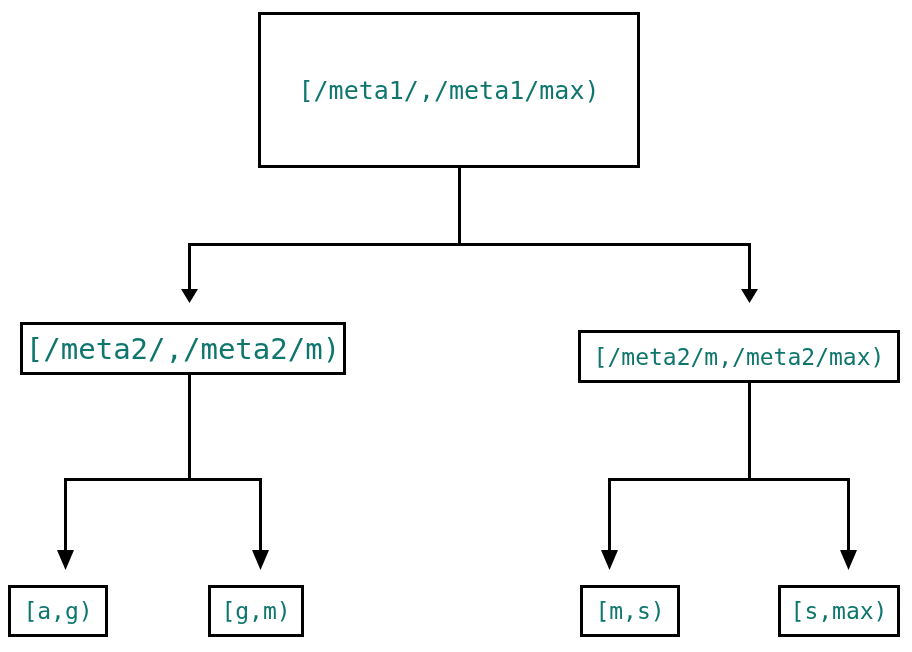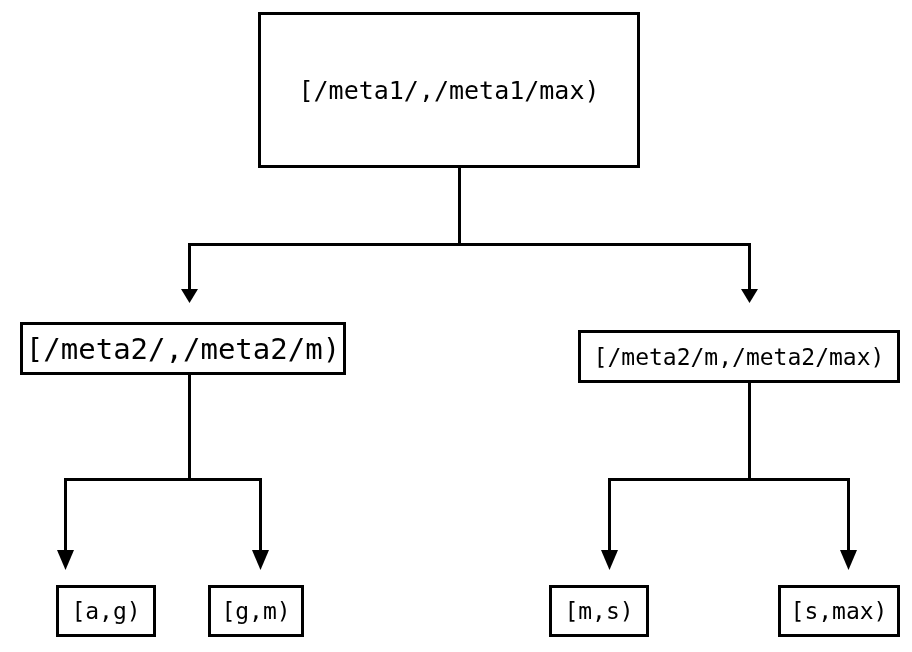--- a/index.html
+++ b/index.html
@@ -26,21 +26,21 @@
     height: 652px;
   }
   .node-box {
     position: absolute;
     box-sizing: border-box;
     border: 3px solid #000000;
     background: #ffffff;
     display: flex;
     align-items: center;
     justify-content: center;
-    color: #000000;
+    color: #0f766e;
     font-family: "DejaVu Sans Mono", "Liberation Mono", monospace;
     white-space: pre;
     letter-spacing: 0px;
   }
   .node-root {
     left: 258px;
     top: 12px;
     width: 382px;
     height: 156px;
     font-size: 25px;
@@ -58,23 +58,23 @@
     width: 322px;
     height: 53px;
     font-size: 23px;
     margin-top: 8px;
   }
   .node-leaf {
     top: 585px;
     height: 52px;
     font-size: 23px;
   }
-  .leaf-ag   { left: 8px;   width: 100px; margin-left: 48px; }
+  .leaf-ag   { left: 8px;   width: 100px; }
   .leaf-gm   { left: 208px; width: 96px; text-align: right;  }
-  .leaf-ms   { left: 549px; width: 100px; }
+  .leaf-ms   { left: 580px; width: 100px; }
   .leaf-smax { left: 778px; width: 122px; text-align: right; }
 </style>
 </head>
 <body>
 
 <div id="diagram-root">
 
   <svg id="tree-svg" viewBox="0 0 912 652" xmlns="http://www.w3.org/2000/svg">
 
     <g>

